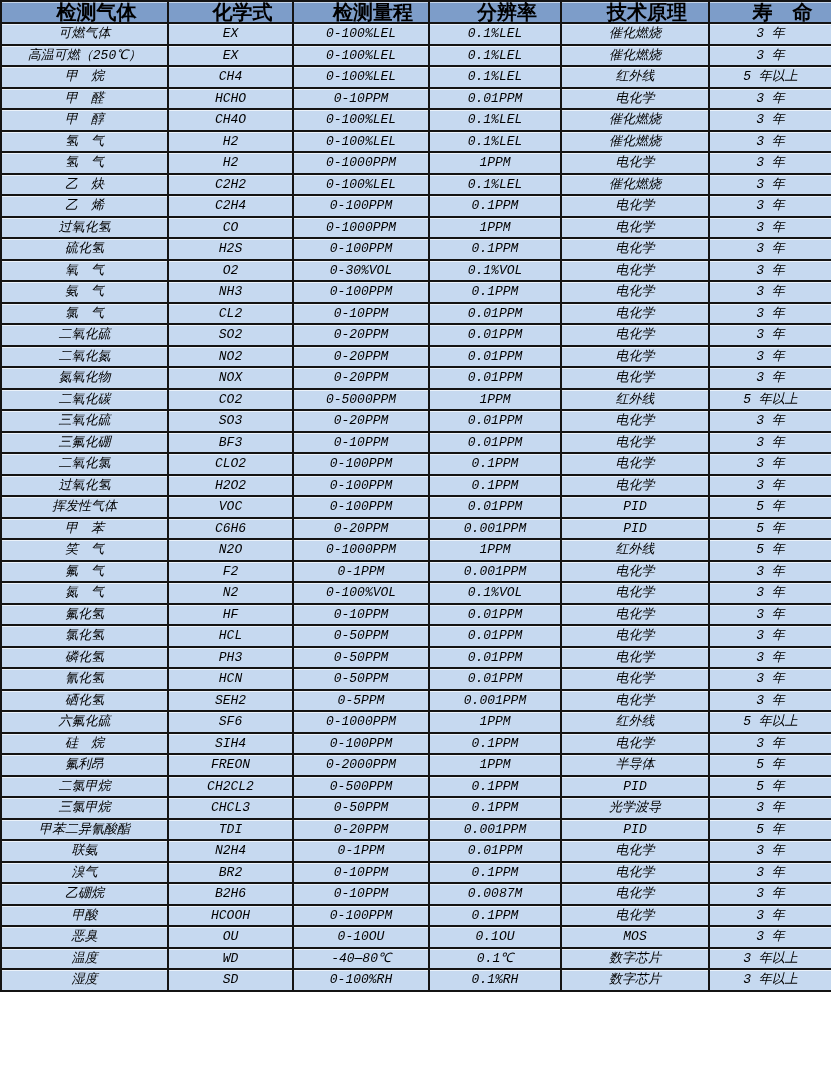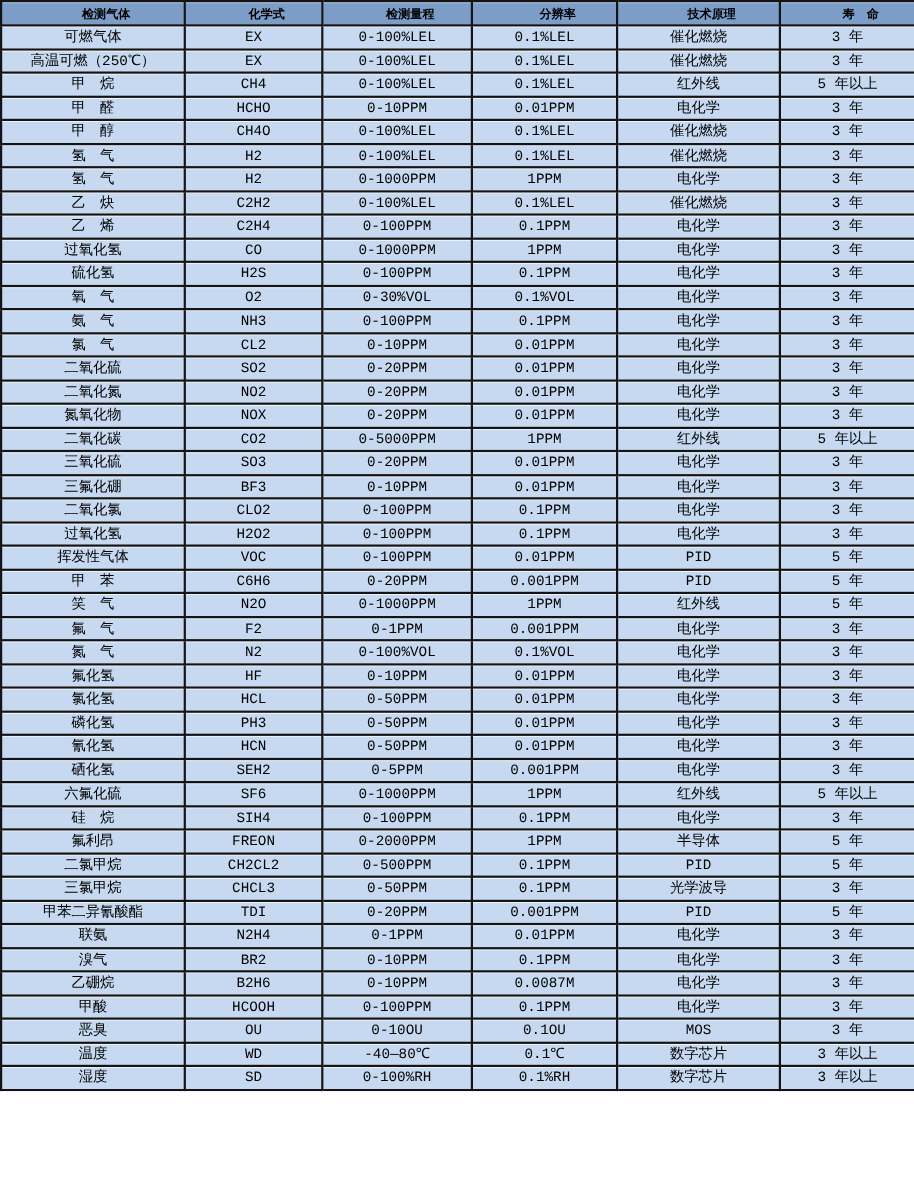--- a/index.html
+++ b/index.html
@@ -21,26 +21,26 @@
   .spec-table td{
     border:2px solid var(--border);
     text-align:center;
     vertical-align:middle;
     padding:0;
     overflow:hidden;
     white-space:nowrap;
     line-height:1;
   }
   .spec-table thead tr{height:22px;}
-  .spec-table tbody tr{height:21.5px;}
+  .spec-table tbody tr{height:21.5px;font-style:italic;}
   .spec-table th{
     background:var(--header-bg);
     font-family:"DejaVu Sans","Liberation Sans",sans-serif;
     font-weight:bold;
-    font-size:11px;
+    font-size:20px;
     box-shadow:inset 0 1px 0 rgba(255,255,255,0.55);
     padding-left:24px;
   }
   .spec-table td{
     background:var(--row-bg);
     font-family:"Liberation Mono","DejaVu Sans Mono",monospace;
     font-size:13px;
     box-shadow:inset 0 1px 0 rgba(255,255,255,0.65);
   }
   col.c0{width:167px;}

